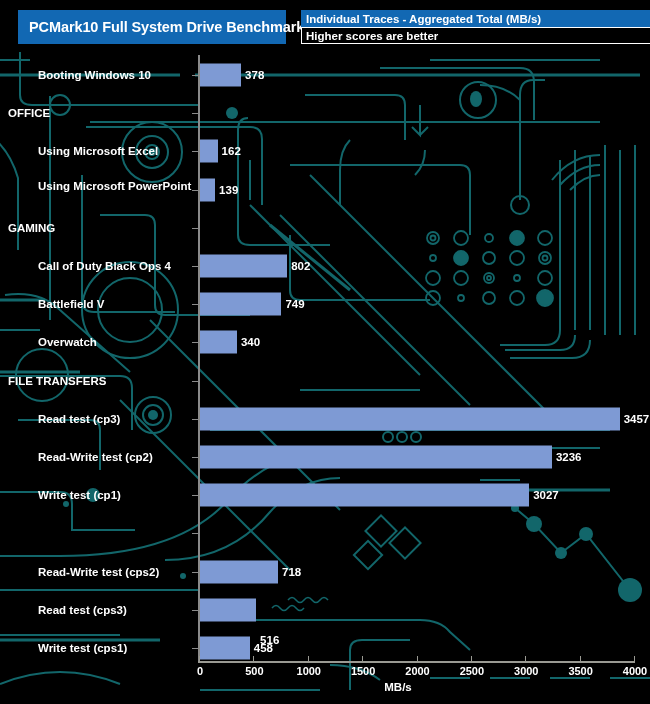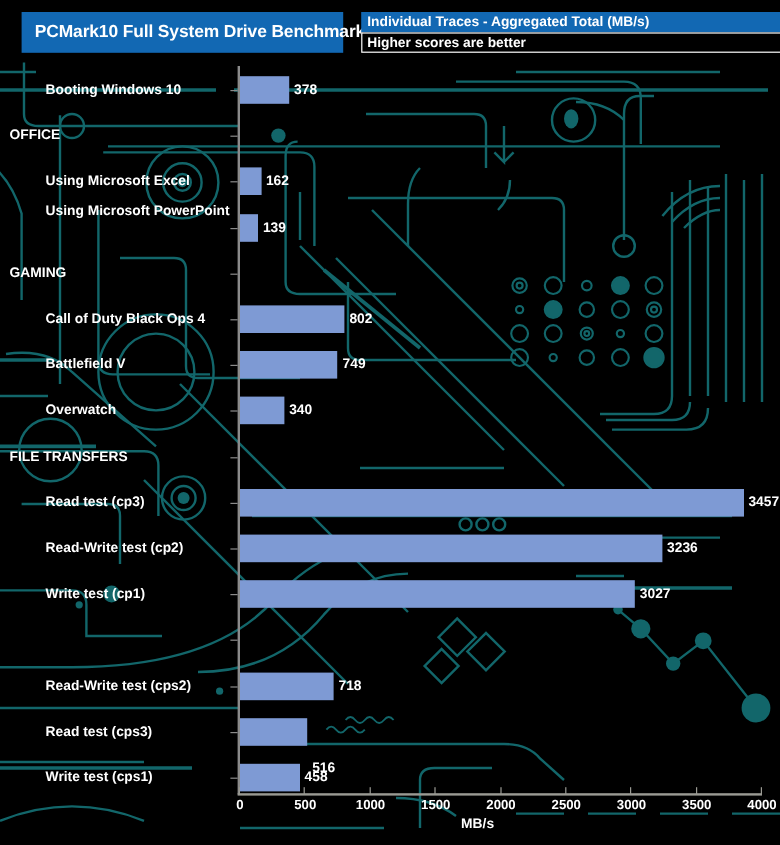--- a/index.html
+++ b/index.html
@@ -364,21 +364,21 @@
         <div class="bar-value" style="top: 516.6px; left: 282.082px;">718</div>
         <div class="bar" style="top: 554.8px; width: 56.115px;"></div>
         <div class="bar-value" style="top: 585px; left: 260.115px;">516</div>
         <div class="bar" style="top: 593px; width: 49.8075px;"></div>
         <div class="bar-value" style="top: 593px; left: 253.808px;">458</div>
       </div>
     <div id="labels-layer">
         <div class="cat-label item" style="top: 20px;">Booting Windows 10</div>
         <div class="cat-label section" style="top: 58.2px;">OFFICE</div>
         <div class="cat-label item" style="top: 96.4px;">Using Microsoft Excel</div>
-        <div class="cat-label item" style="top: 121px; text-align: right;">Using Microsoft PowerPoint</div>
+        <div class="cat-label item" style="top: 131px; text-align: right;">Using Microsoft PowerPoint</div>
         <div class="cat-label section" style="top: 172.8px;">GAMING</div>
         <div class="cat-label item" style="top: 211px;">Call of Duty Black Ops 4</div>
         <div class="cat-label item" style="top: 249.2px;">Battlefield V</div>
         <div class="cat-label item" style="top: 287.4px;">Overwatch</div>
         <div class="cat-label section" style="top: 325.6px;">FILE TRANSFERS</div>
         <div class="cat-label item" style="top: 363.8px;">Read test (cp3)</div>
         <div class="cat-label item" style="top: 402px;">Read-Write test (cp2)</div>
         <div class="cat-label item" style="top: 440.2px;">Write test (cp1)</div>
         <div class="cat-label item" style="top: 516.6px;">Read-Write test (cps2)</div>
         <div class="cat-label item" style="top: 554.8px;">Read test (cps3)</div>

